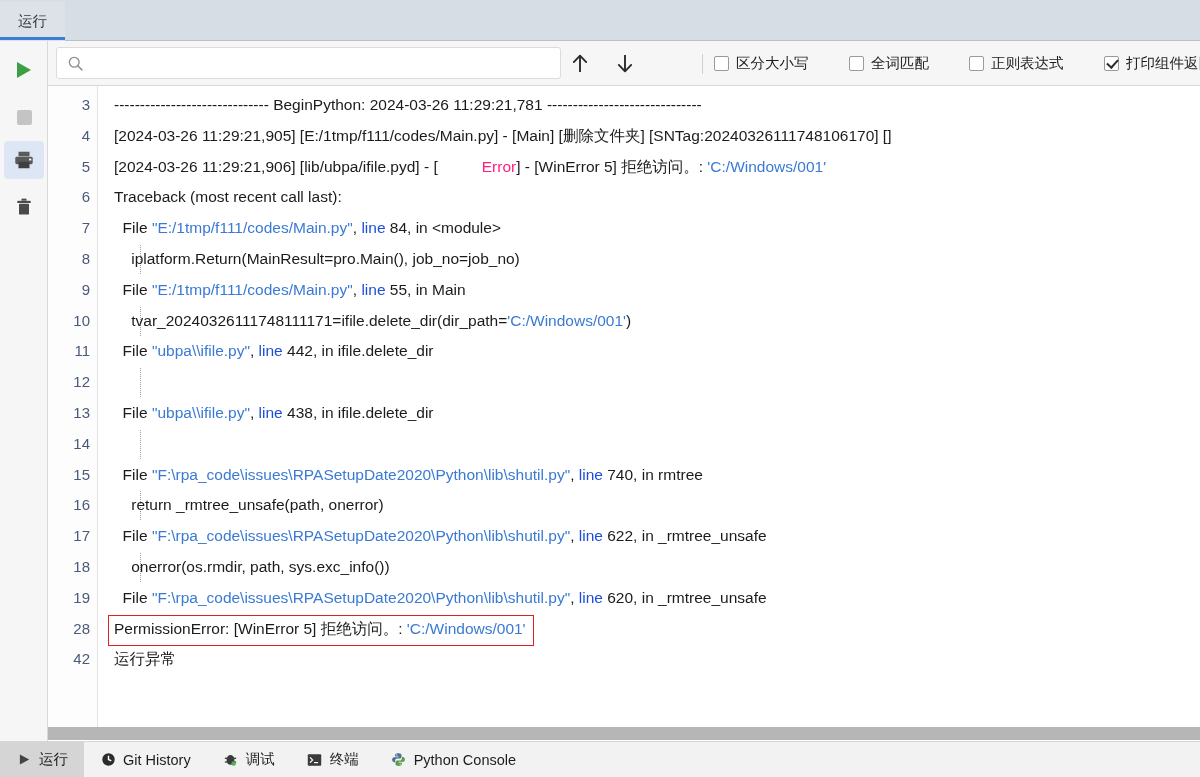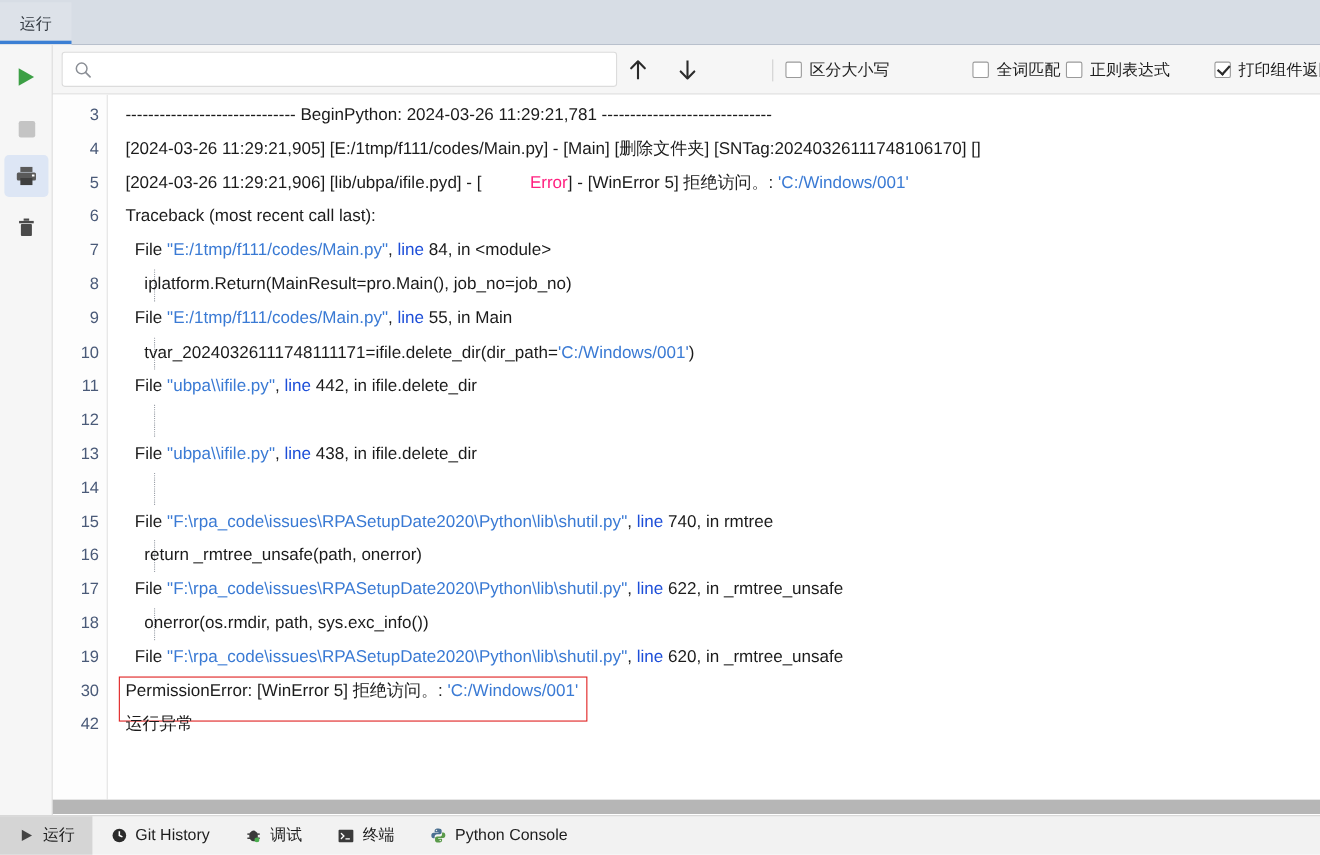--- a/index.html
+++ b/index.html
@@ -117,21 +117,21 @@
   .indent-guide {
     position: absolute; left: 92px; top: 1px; width: 0; height: 29px;
     border-left: 1px dotted #9aa0a8;
   }
   .lnk { color: #3a7ad4; }
   .kw-line { color: #1d4ed8; }
   .kw-err { color: #ff1f7f; margin-left: 44px; }
   .errbox {
     display: inline-block;
     border: 1.6px solid #e02020;
-    padding: 1px 7px 14px 5px;
+    padding: 1px 7px 4px 5px;
     margin-left: -6px;
     line-height: 24px;
   }
 
   
   #hscroll {
     position: absolute; left: 48px; top: 727px; width: 1152px; height: 13px;
     background: #f0f0f0;
   }
   #hscroll .thumb {
@@ -211,21 +211,21 @@
       <polyline points="3.5,12.5 10,19.2 16.5,12.5" fill="none" stroke="#2b2b2b" stroke-width="2" stroke-linecap="round" stroke-linejoin="round"></polyline>
     </svg>
   </div>
 
   <div id="sep1"></div>
 
   <div class="cbgroup" style="left:666px">
     <span class="cbox"></span>
     <span class="cblabel">区分大小写</span>
   </div>
-  <div class="cbgroup" style="left:836px">
+  <div class="cbgroup" style="left:801px">
     <span class="cbox"></span>
     <span class="cblabel">全词匹配</span>
   </div>
   <div class="cbgroup" style="left:921px">
     <span class="cbox"></span>
     <span class="cblabel">正则表达式</span>
   </div>
   <div class="cbgroup" style="left:1056px">
     <span class="cbox checked"></span>
     <span class="cblabel">打印组件返回值</span>
@@ -303,21 +303,21 @@
       <div class="row">
         <div class="lnum">18</div>
         <div class="indent-guide"></div>
         <div class="ltext"><span>    onerror(os.rmdir, path, sys.exc_info())</span></div>
       </div>
       <div class="row">
         <div class="lnum">19</div>
         <div class="ltext"><span>  File </span><span class="lnk">"F:\rpa_code\issues\RPASetupDate2020\Python\lib\shutil.py"</span><span>, </span><span class="kw-line">line</span><span> 620, in _rmtree_unsafe</span></div>
       </div>
       <div class="row">
-        <div class="lnum">30</div>
+        <div class="lnum">28</div>
         <div class="ltext"><span class="errbox" style="border-color: rgb(224, 32, 32);"><span>PermissionError: [WinError 5] 拒绝访问。: </span><span class="lnk">'C:/Windows/001'</span></span></div>
       </div>
       <div class="row">
         <div class="lnum">42</div>
         <div class="ltext"><span>运行异常</span></div>
       </div>
     </div>
 </div>
 
 <div id="hscroll">

